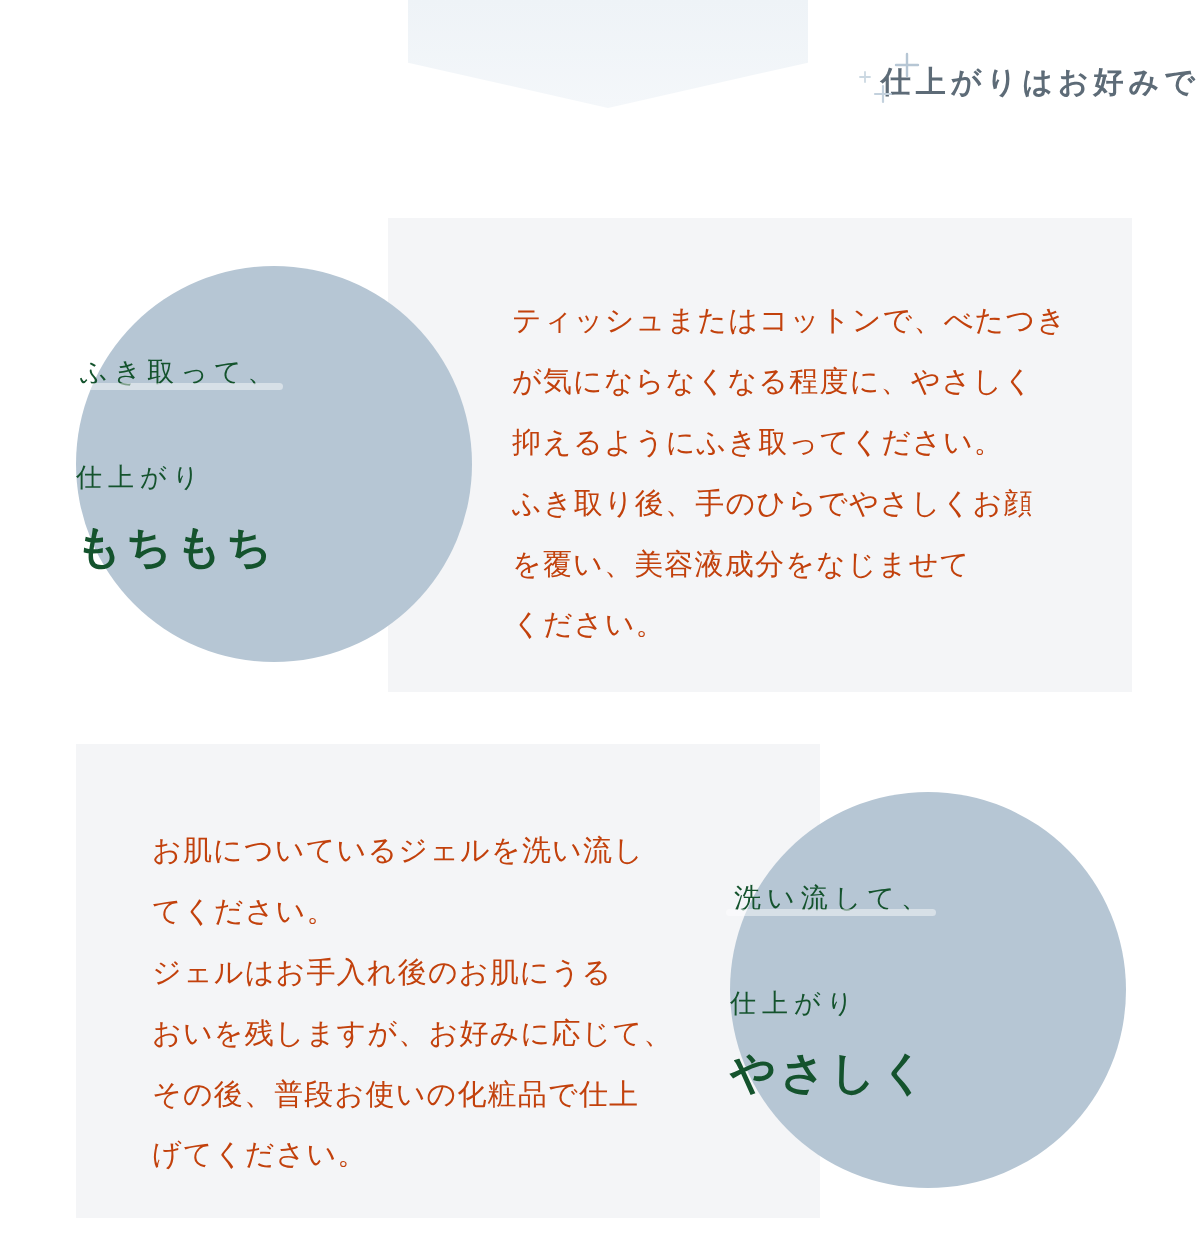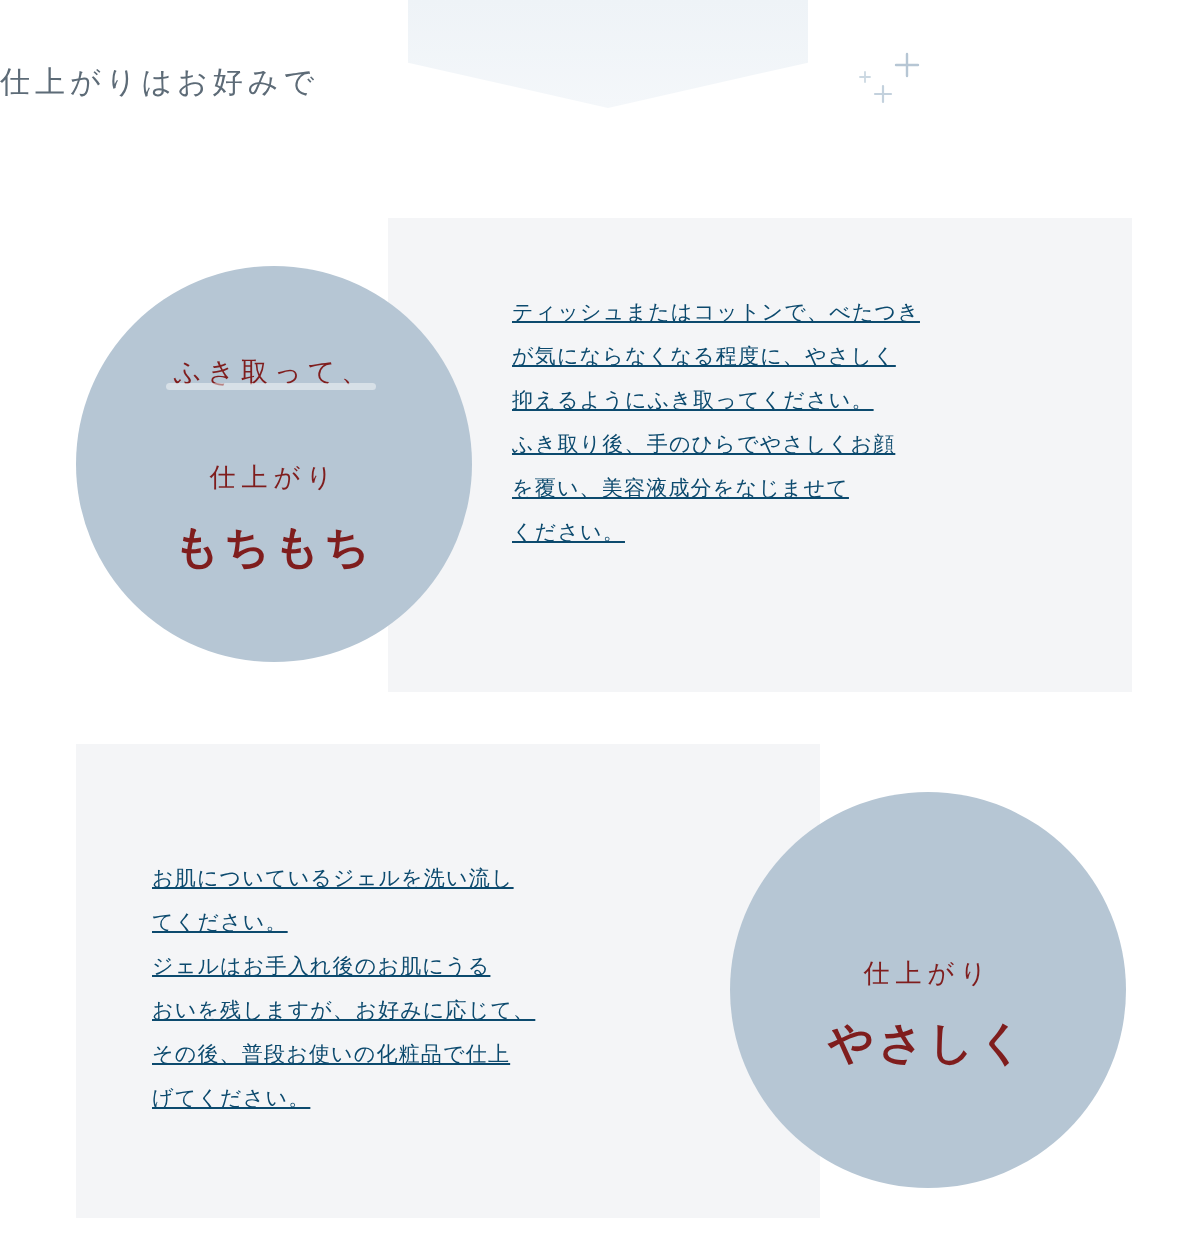--- a/index.html
+++ b/index.html
@@ -31,25 +31,25 @@
     width: 400px;
     height: 108px;
     background: linear-gradient(180deg, #eef3f7 0%, #f4f7fa 100%);
     clip-path: polygon(0 0, 100% 0, 100% 58%, 50% 100%, 0 58%);
   }
   .header-title {
     position: absolute;
     left: 0;
     top: 62px;
     width: 1200px;
-    text-align: left;
+    text-align: right;
     font-size: 30px;
     letter-spacing: 5px;
     color: #5d6b77;
-    font-weight: 400;
+    font-weight: 700;
     white-space: nowrap;
   }
   .sparkles {
     position: absolute;
     left: 845px;
     top: 46px;
     width: 110px;
     height: 70px;
   }
 
@@ -61,22 +61,21 @@
     position: absolute;
     background: #f4f5f7;
   }
   .panel-1 { left: 388px; top: 218px; width: 744px; height: 474px; }
   .panel-2 { left: 76px; top: 744px; width: 744px; height: 474px; }
 
   .circle {
     position: absolute;
     border-radius: 50%;
     background: #b6c6d4;
-    color: #7f1d1d;
-    text-align: center;
+    color: #14532d;
     text-decoration: underline;
   }
   .circle-1 { left: 76px; top: 266px; width: 396px; height: 396px; }
   .circle-2 { left: 730px; top: 792px; width: 396px; height: 396px; }
 
   .circle-inner {
     position: absolute;
     left: 0;
     width: 100%;
     top: 92px;
@@ -106,29 +105,28 @@
   }
   .c-line3 {
     font-size: 45px;
     letter-spacing: 4px;
     font-weight: 700;
     margin-top: 22px;
   }
 
   .body-text {
     position: absolute;
-    font-size: 21px;
+    font-size: 29px;
     line-height: 2.1;
     letter-spacing: 1.2px;
-    color: #0c4a6e;
+    color: #c2410c;
     white-space: pre-line;
-    text-decoration: underline;
   }
   .text-1 { left: 512px; top: 290px; width: 570px; }
-  .text-2 { left: 152px; top: 856px; width: 560px; }
+  .text-2 { left: 152px; top: 820px; width: 560px; }
 </style>
 </head>
 <body>
 
 <div class="header">
   <div class="header-ribbon"></div>
   <div class="header-title">仕上がりはお好みで</div>
   <div class="sparkles">
     <svg width="110" height="70" viewBox="0 0 110 70" fill="none" aria-hidden="true">
       <g stroke="#b6c6d4" stroke-width="2.4" stroke-linecap="round">
@@ -169,17 +167,20 @@
 <div class="block">
   <div class="panel panel-2"></div>
   <div class="body-text text-2">お肌についているジェルを洗い流し
 てください。
 ジェルはお手入れ後のお肌にうる
 おいを残しますが、お好みに応じて、
 その後、普段お使いの化粧品で仕上
 げてください。</div>
   <div class="circle circle-2">
     <div class="circle-inner">
+      <div>
+        <span class="c-line1">洗い流して、</span>
+      </div>
       <div class="c-line2">仕上がり</div>
       <div class="c-line3">やさしく</div>
     </div>
   </div>
 </div>
 
 </body></html>

